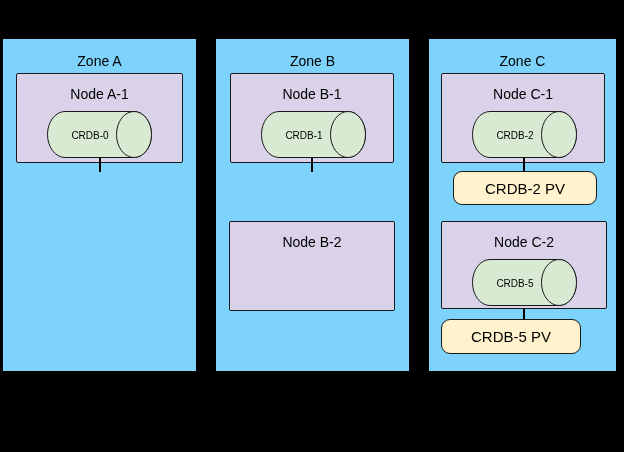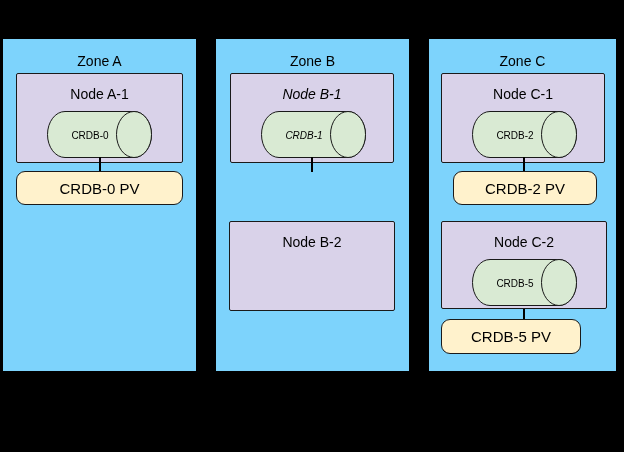--- a/index.html
+++ b/index.html
@@ -90,29 +90,26 @@
       <div class="node-title">Node A-1</div>
       <svg class="cylinder" viewBox="0 0 105 47">
         <path d="M 18 0.5 A 17.5 23 0 0 0 18 46.5 L 87 46.5 A 17.5 23 0 0 0 87 0.5 Z" fill="#d9ead3" stroke="#1a1a1a" stroke-width="1"></path>
         <ellipse cx="87" cy="23.5" rx="17.5" ry="23" fill="#d9ead3" stroke="#1a1a1a" stroke-width="1"></ellipse>
         <text x="43" y="27.5" text-anchor="middle">CRDB-0</text>
       </svg>
     </div>
 
     <div class="connector" style="left:96px; top:118px; height:15px;"></div>
 
-    <div class="pv" style="left:13px; top:132px; width:167px;">
-      <span>CRDB-0 PV</span>
-    </div>
   </div>
 
   <div class="zone zone-b">
     <div class="zone-title">Zone B</div>
 
-    <div class="node" style="left:14px; top:34px; width:164px; height:90px;font-style:italic;">
+    <div class="node" style="left:14px; top:34px; width:164px; height:90px;">
       <div class="node-title">Node B-1</div>
       <svg class="cylinder" viewBox="0 0 105 47">
         <path d="M 18 0.5 A 17.5 23 0 0 0 18 46.5 L 87 46.5 A 17.5 23 0 0 0 87 0.5 Z" fill="#d9ead3" stroke="#1a1a1a" stroke-width="1"></path>
         <ellipse cx="87" cy="23.5" rx="17.5" ry="23" fill="#d9ead3" stroke="#1a1a1a" stroke-width="1"></ellipse>
         <text x="43" y="27.5" text-anchor="middle">CRDB-1</text>
       </svg>
     </div>
 
     <div class="connector" style="left:95px; top:118px; height:15px;"></div>
 

